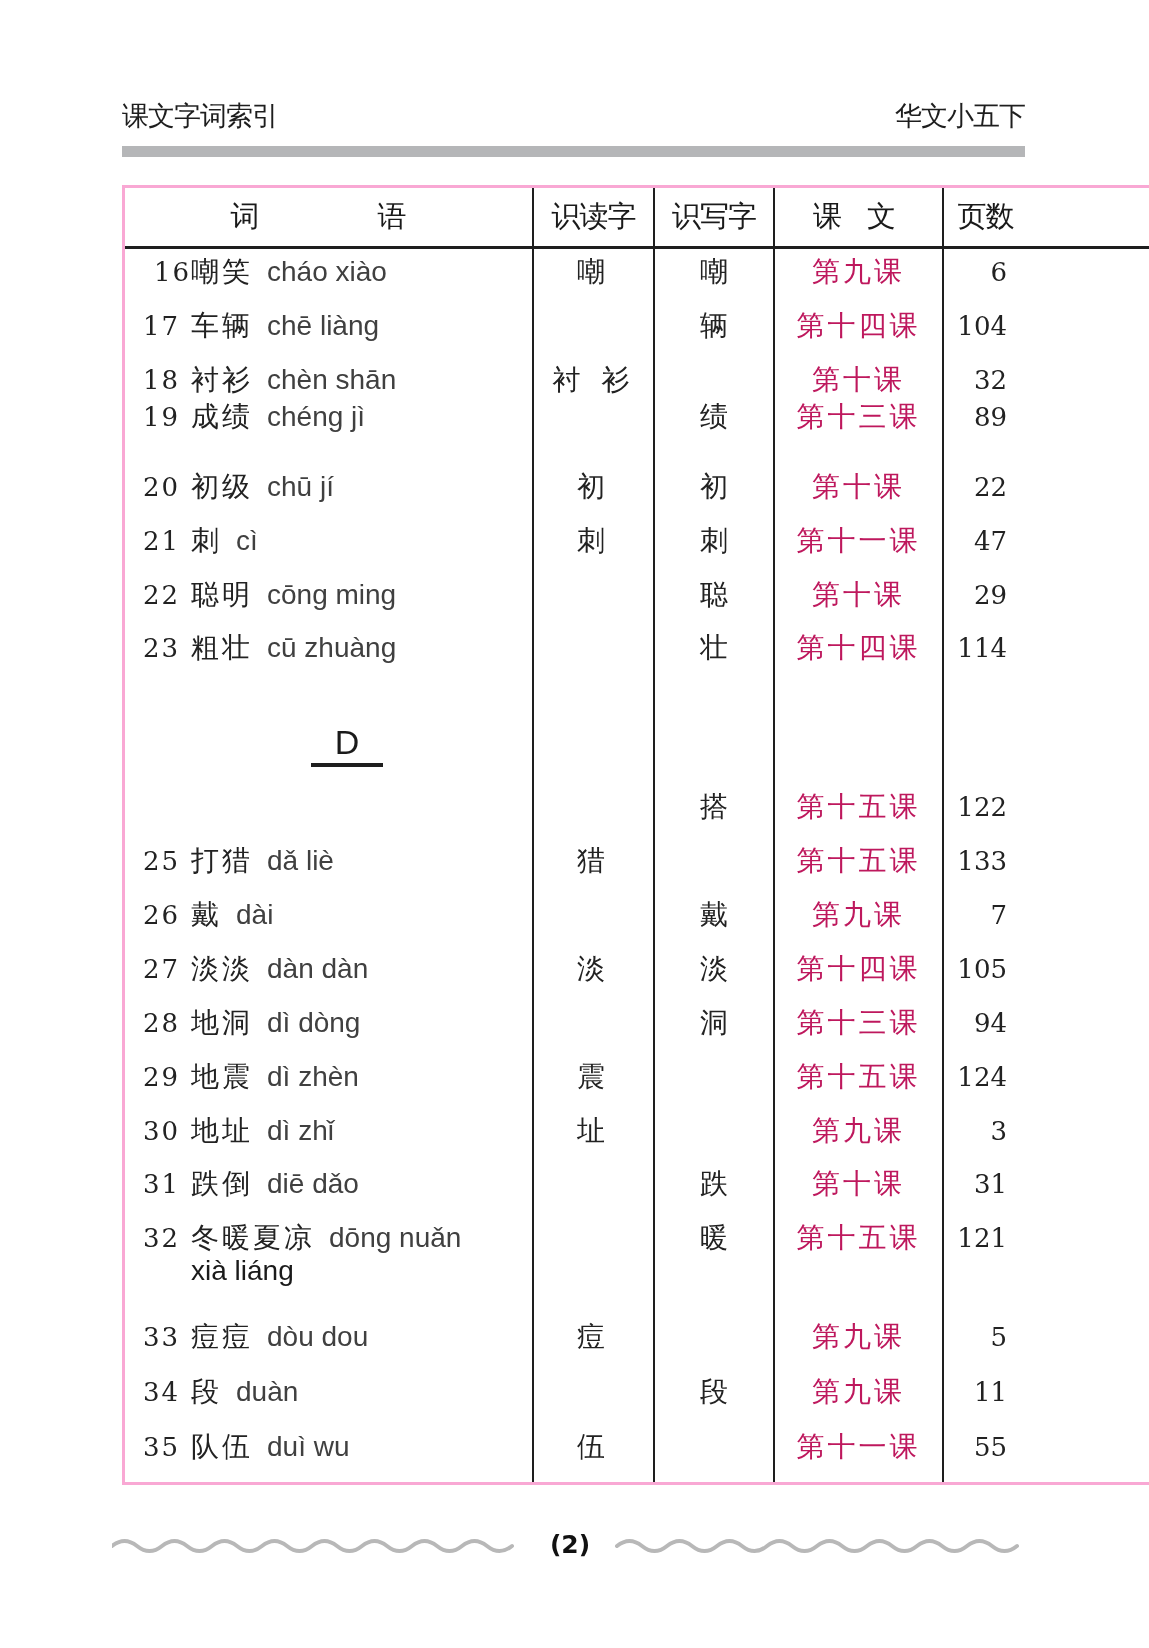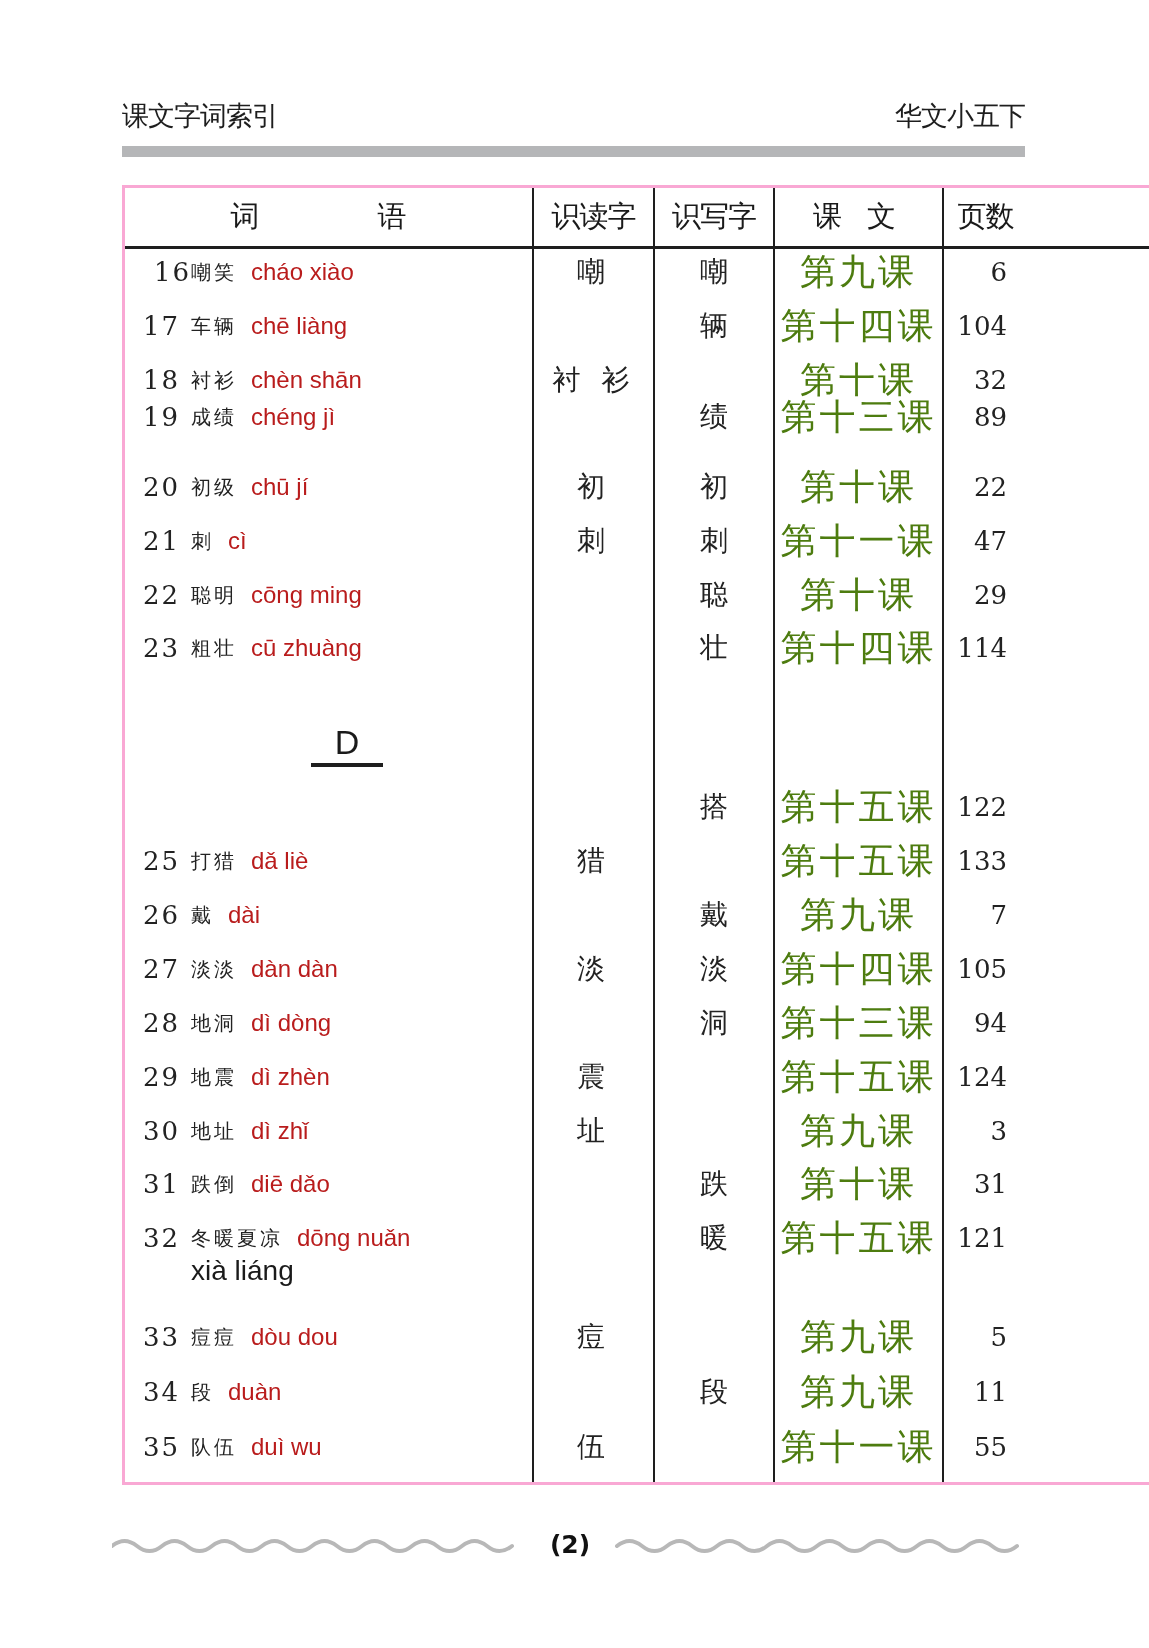--- a/index.html
+++ b/index.html
@@ -14,29 +14,29 @@
   .table { position:absolute; left:122px; top:185px; width:1036px; height:1300px;
            border:3px solid #f9a8d4; box-sizing:border-box; }
   .vline { position:absolute; top:0; bottom:0; width:2px; background:#1e1e1e; }
   .hline { position:absolute; left:0; right:0; height:3px; background:#1e1e1e; top:58px; }
   .th { position:absolute; top:0; height:58px; display:flex; align-items:center; justify-content:center;
         font-family:"DejaVu Sans", sans-serif; font-size:29px; letter-spacing:-1px; color:#1a1a1a; }
 
   .row { position:absolute; left:0; right:0; height:50px; }
   .c-word { position:absolute; left:18px; top:0; height:50px; display:flex; align-items:center; white-space:nowrap; }
   .num { font-family:"DejaVu Serif", serif; font-size:26px; letter-spacing:2px; width:48px; color:#222; }
-  .hz { font-family:"DejaVu Serif", serif; font-size:20px; letter-spacing:3px; margin-right:14px; color:#222; }
-  .py { font-family:"Liberation Sans", sans-serif; font-size:24px; color:#b91c1c; }
+  .hz { font-family:"DejaVu Serif", serif; font-size:28px; letter-spacing:3px; margin-right:14px; color:#222; }
+  .py { font-family:"Liberation Sans", sans-serif; font-size:28px; color:#404040; }
   .py2 { position:absolute; left:66px; top:42px; font-family:"Liberation Sans", sans-serif; font-size:28px; white-space:nowrap; }
   .c-read { position:absolute; left:410px; width:118px; top:0; height:50px; display:flex; align-items:center; justify-content:center;
             font-size:28px; letter-spacing:6px; color:#222; }
   .c-write { position:absolute; left:530px; width:118px; top:0; height:50px; display:flex; align-items:center; justify-content:center;
              font-size:28px; color:#222; }
   .c-lesson { position:absolute; left:650px; width:167px; top:0; height:50px; display:flex; align-items:center; justify-content:center;
-              font-size:36px; letter-spacing:3px; color:#4d7c0f; }
+              font-size:28px; letter-spacing:3px; color:#be185d; }
   .c-page { position:absolute; left:820px; width:62px; top:0; height:50px; display:flex; align-items:center; justify-content:flex-end;
             font-size:26px; color:#222; }
 
   .section { position:absolute; left:186px; width:72px; top:535px; text-align:center; }
   .section-letter { font-family:"Liberation Sans", sans-serif; font-size:34px; line-height:38px; color:#1a1a1a; display:block; }
   .section-line { display:block; height:4px; background:#1e1e1e; margin-top:2px; }
 
   .footer { position:absolute; left:112px; top:1530px; width:913px; height:36px; }
   .footer svg { position:absolute; top:6px; }
   .page-num { position:absolute; left:430px; width:56px; top:0; text-align:center;

